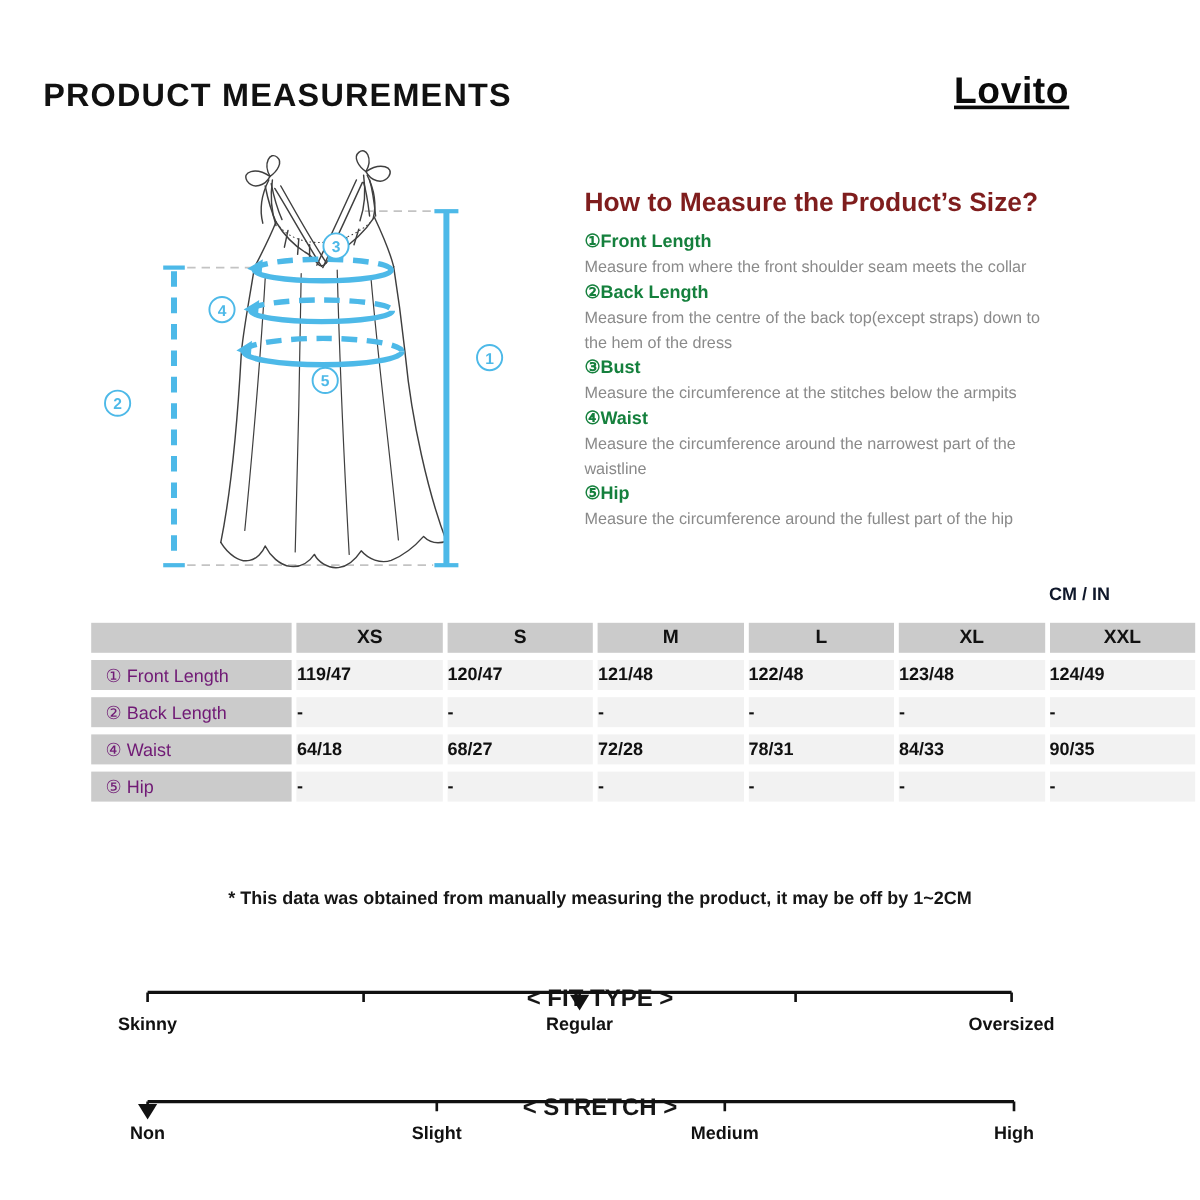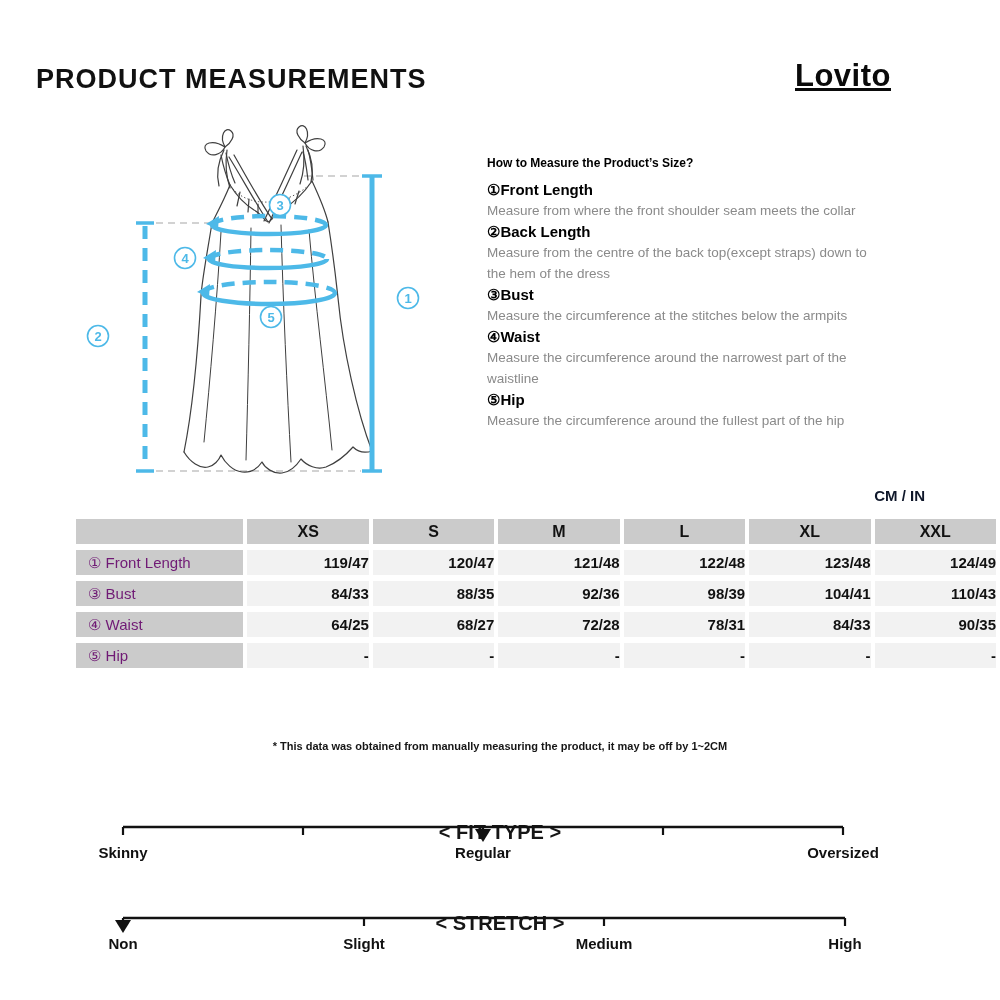--- a/index.html
+++ b/index.html
@@ -6,35 +6,35 @@
   body { background:#ffffff; font-family:"Liberation Sans", sans-serif; }
   .page { position:relative; width:1000px; height:1000px; background:#fff; overflow:hidden; color:#111; }
 
   .title { position:absolute; top:64px; left:0; width:100%; 
            font-size:27px; font-weight:bold; letter-spacing:1px; color:#111;margin-left:36px; }
   .brand { position:absolute; top:58px; left:795px; font-size:31px; font-weight:bold; letter-spacing:0.5px; color:#0a0a0a;text-decoration:underline; }
 
   .diagram { position:absolute; left:80px; top:110px; }
 
   .howto { position:absolute; left:487px; top:156px; width:450px; }
-  .howto h2 { font-size:12px; font-weight:bold; color:#000000; margin-bottom:9px; }
-  .howto .mh { font-size:15px; font-weight:bold; color:#000000; line-height:21px; }
+  .howto h2 { font-size:22px; font-weight:bold; color:#7f1d1d; margin-bottom:9px; }
+  .howto .mh { font-size:15px; font-weight:bold; color:#15803d; line-height:21px; }
   .howto .ml { font-size:13.5px; color:#8a8a8a; line-height:21px; }
 
   .units { position:absolute; top:487px; right:75px; font-size:15px; font-weight:bold; color:#0f172a; }
 
   .size-table { position:absolute; left:72px; top:513px; border-collapse:separate; border-spacing:4px 6px; }
   .size-table th, .size-table td { height:25px; vertical-align:middle; }
   .size-table th.corner { background:#cbcbcb; width:177px; }
   .size-table th.size { background:#cbcbcb; width:128px; font-size:16px; font-weight:bold; text-align:center; color:#111;margin-top:48px; }
   .size-table td.rowlabel { background:#cbcbcb; font-size:15px; font-weight:normal; color:#701a75; padding-left:12px; text-align:left; }
-  .size-table td.val { background:#f2f2f2; font-size:15px; font-weight:bold; text-align:right; color:#111; }
+  .size-table td.val { background:#f2f2f2; font-size:15px; font-weight:bold; text-align:left; color:#111; }
 
   .footnote { position:absolute; top:740px; left:0; width:100%; text-align:center;
-              font-size:11px; font-weight:bold; color:#161616; }
+              font-size:15px; font-weight:bold; color:#161616; }
 
   .slider-title { position:absolute; left:0; width:100%; text-align:center; font-size:20px; font-weight:bold; color:#161616;margin-top:28px; }
   .fit-title { top:793px; }
   .stretch-title { top:884px; }
   .slider-svg { position:absolute; left:0; width:1000px; height:50px; }
   .fit-svg { top:818px; }
   .stretch-svg { top:909px; }
   .slider-svg text { font-family:"Liberation Sans", sans-serif; font-size:15px; font-weight:bold; fill:#111; }
 
   svg text.marker { font-family:"Liberation Sans", sans-serif; }
@@ -178,31 +178,31 @@
     <tr>
       <td class="rowlabel">① Front Length</td>
       <td class="val">119/47</td>
       <td class="val">120/47</td>
       <td class="val">121/48</td>
       <td class="val">122/48</td>
       <td class="val">123/48</td>
       <td class="val">124/49</td>
     </tr>
     <tr>
-      <td class="rowlabel">③ Bust</td>
-      <td class="val">84/33</td>
-      <td class="val">88/35</td>
-      <td class="val">92/36</td>
-      <td class="val">98/39</td>
-      <td class="val">104/41</td>
-      <td class="val">110/43</td>
+      <td class="rowlabel">② Back Length</td>
+      <td class="val">-</td>
+      <td class="val">-</td>
+      <td class="val">-</td>
+      <td class="val">-</td>
+      <td class="val">-</td>
+      <td class="val">-</td>
     </tr>
     <tr>
       <td class="rowlabel">④ Waist</td>
-      <td class="val">64/25</td>
+      <td class="val">64/18</td>
       <td class="val">68/27</td>
       <td class="val">72/28</td>
       <td class="val">78/31</td>
       <td class="val">84/33</td>
       <td class="val">90/35</td>
     </tr>
     <tr>
       <td class="rowlabel">⑤ Hip</td>
       <td class="val">-</td>
       <td class="val">-</td>

